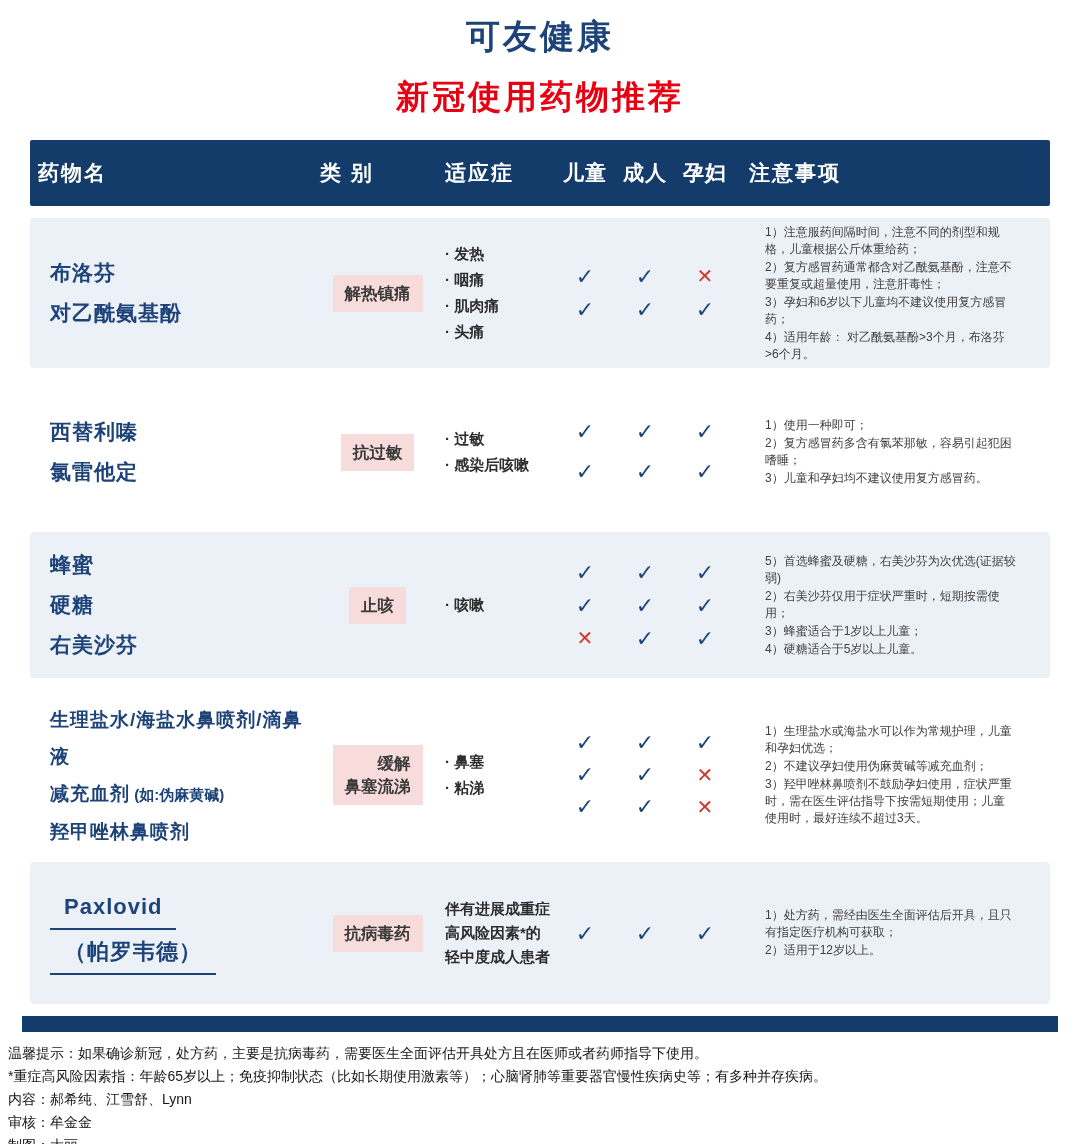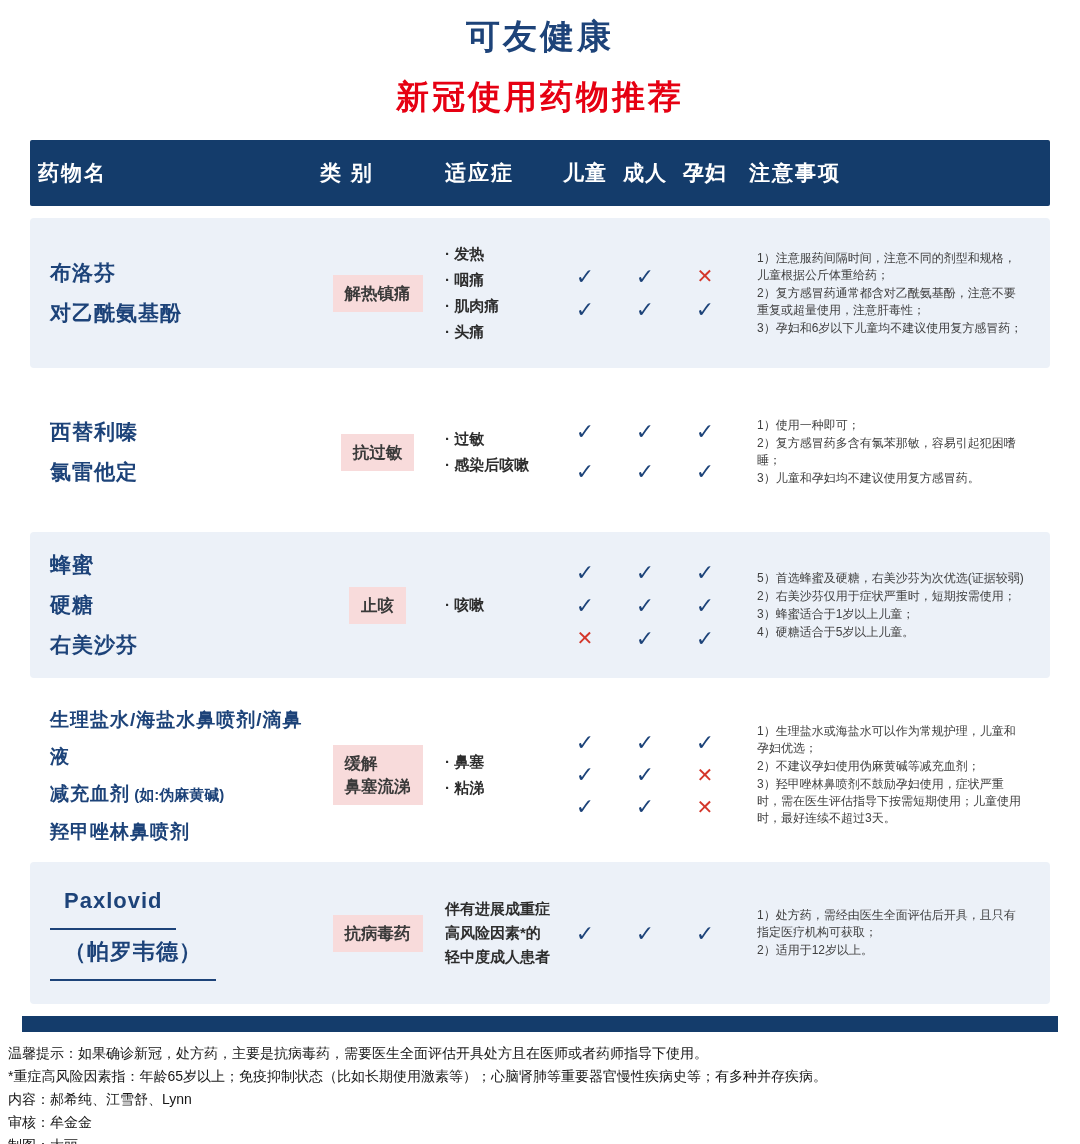--- a/index.html
+++ b/index.html
@@ -24,33 +24,33 @@
   .r0{min-height:150px;margin-top:12px;margin-bottom:24px;}
   .r1{min-height:120px;margin-bottom:20px;}
   .r2{min-height:146px;margin-bottom:18px;}
   .r3{min-height:158px;margin-bottom:8px;}
   .r4{min-height:142px;}
   .c-drug{padding-left:20px;}
   .drug-line{font-size:21px;font-weight:800;color:var(--text-navy);line-height:40px;letter-spacing:1px;}
   .r3 .drug-line{font-size:19px;line-height:37px;}
   .r4 .drug-line{font-size:22px;line-height:30px;margin:7px 0;}
   .drug-sub{font-size:15px;font-weight:700;letter-spacing:0;}
-  .u{border-bottom:2px solid var(--text-navy);padding:0 14px 12px;display:inline-block;}
+  .u{border-bottom:2px solid var(--text-navy);padding:0 14px 6px;display:inline-block;}
   .c-cat{text-align:center;}
-  .chip{display:inline-block;background:var(--chip-bg);color:var(--chip-text);font-size:16.5px;font-weight:600;line-height:23px;padding:7px 12px;text-align:left;}
+  .chip{display:inline-block;background:var(--chip-bg);color:var(--chip-text);font-size:16.5px;font-weight:600;line-height:23px;padding:7px 12px;text-align:right;}
   .c-ind{padding-left:10px;}
   .ind-line{font-size:15px;font-weight:600;color:#2d2d2d;line-height:26px;}
   .r4 .ind-line{line-height:24px;}
   .c-mark{text-align:center;}
   .mark{display:block;line-height:33px;font-size:22px;font-weight:700;color:var(--text-navy);}
   .mark.cross{color:var(--cross);font-size:20px;font-weight:800;}
   .r1 .mark{line-height:40px;}
   .r3 .mark{line-height:32px;}
   .c-notes{padding-left:14px;padding-right:18px;}
-  .note-line{font-size:12px;line-height:17px;font-weight:500;color:var(--note-text);margin:1px 8px;}
+  .note-line{font-size:12px;line-height:17px;font-weight:500;color:var(--note-text);margin:1px 16px;}
   .divider{height:16px;background:var(--navy);margin:12px 22px 0;}
   .footer{padding:10px 30px 0 8px;font-size:14px;line-height:23px;color:#161616;}
 </style>
 </head>
 <body>
 
 <div class="page">
   <div class="title">可友健康</div>
   <div class="subtitle">新冠使用药物推荐</div>
 
@@ -86,20 +86,21 @@
             <div class="mark check">✓</div>
           </div>
           <div class="col c-mark">
             <div class="mark cross">✕</div>
             <div class="mark check">✓</div>
           </div>
           <div class="col c-notes">
             <div class="note-line">1）注意服药间隔时间，注意不同的剂型和规格，儿童根据公斤体重给药；</div>
             <div class="note-line">2）复方感冒药通常都含对乙酰氨基酚，注意不要重复或超量使用，注意肝毒性；</div>
             <div class="note-line">3）孕妇和6岁以下儿童均不建议使用复方感冒药；</div>
+            <div class="note-line">4）适用年龄： 对乙酰氨基酚&gt;3个月，布洛芬&gt;6个月。</div>
           </div>
         </div>
         <div class="trow r1">
           <div class="col c-drug">
             <div class="drug-line"><span>西替利嗪</span></div>
             <div class="drug-line"><span>氯雷他定</span></div>
           </div>
           <div class="col c-cat"><div class="chip"><div class="chip-line">抗过敏</div></div></div>
           <div class="col c-ind">
             <div class="ind-line">· 过敏</div>

